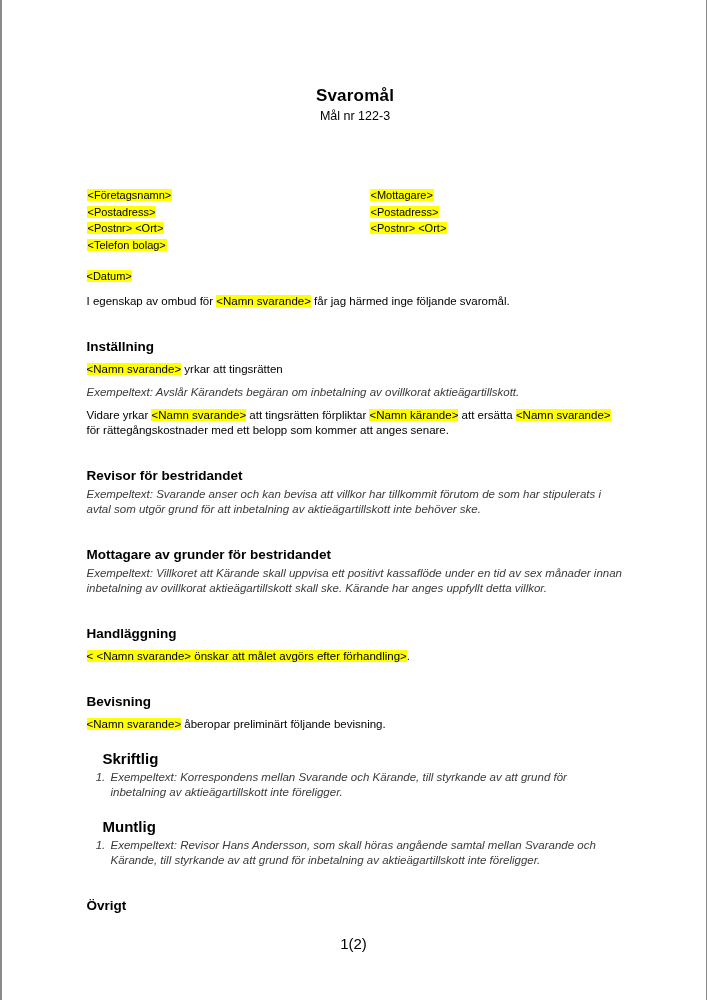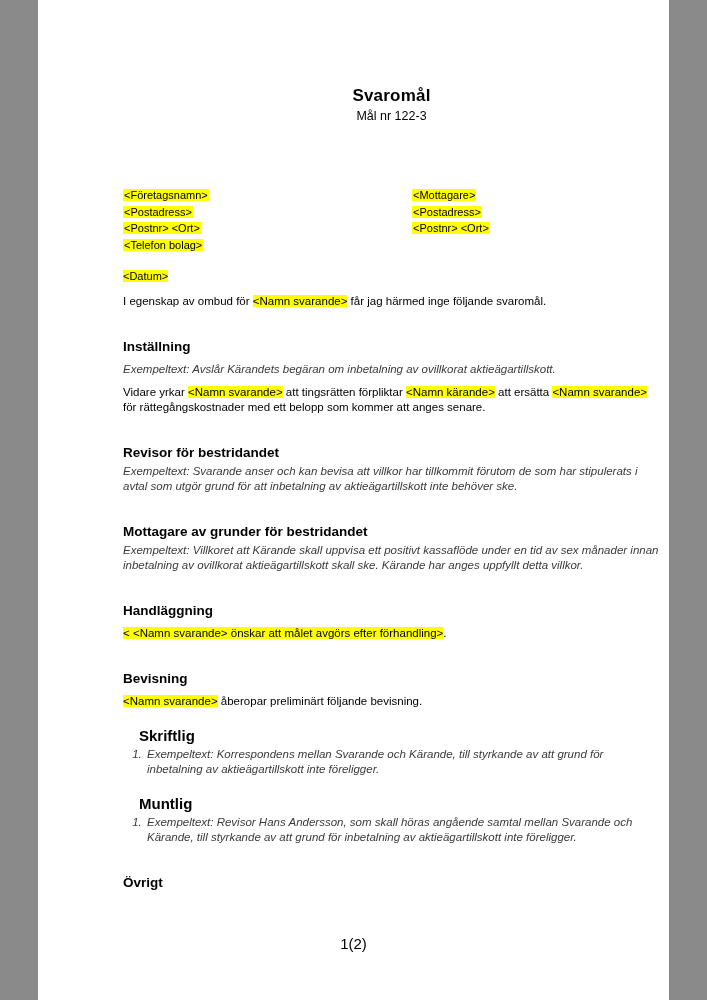--- a/index.html
+++ b/index.html
@@ -4,21 +4,21 @@
 <style>
   html, body {
     margin: 0;
     padding: 0;
     background: #8a8a8a;
   }
   body {
     font-family: "Liberation Sans", sans-serif;
   }
   .page {
-    width: 631px;
+    width: 704px;
     height: 1000px;
     background: #ffffff;
     position: relative;
     box-sizing: border-box;
     overflow: hidden;
     margin: 0 auto;
   }
   .content {
     position: absolute;
     left: 85px;
@@ -46,21 +46,21 @@
     margin-top: 66px;
     height: 56px;
   }
   .addr-col {
     position: absolute;
     top: 0;
     font-size: 11px;
     line-height: 13.5px;
   }
   .addr-col.left { left: 0; }
-  .addr-col.right { left: 289px; }
+  .addr-col.right { left: 283px; }
   .addr-col div {
     margin-bottom: 3px;
   }
   .addr-col span.hl {
     padding: 0 1px;
   }
   .date-line {
     margin-top: 25px;
     font-size: 11px;
   }
@@ -142,20 +142,23 @@
 
     <div class="date-line">
       <span class="hl">&lt;Datum&gt;</span>
     </div>
 
     <p class="intro">
       <span>I egenskap av ombud för </span><span class="hl">&lt;Namn svarande&gt;</span><span> får jag härmed inge följande svaromål.</span>
     </p>
 
     <h2 class="section">Inställning</h2>
+    <p class="body">
+      <span class="hl">&lt;Namn svarande&gt;</span><span> yrkar att tingsrätten</span>
+    </p>
     <p class="italic gap-sm">Exempeltext: Avslår Kärandets begäran om inbetalning av ovillkorat aktieägartillskott.</p>
     <p class="body gap-sm">
       <span>Vidare yrkar </span><span class="hl">&lt;Namn svarande&gt;</span><span> att tingsrätten förpliktar </span><span class="hl">&lt;Namn kärande&gt;</span><span> att ersätta </span><span class="hl">&lt;Namn svarande&gt;</span><span> för rättegångskostnader med ett belopp som kommer att anges senare.</span>
     </p>
 
     <h2 class="section tight">Revisor för bestridandet</h2>
     <p class="italic">Exempeltext: Svarande anser och kan bevisa att villkor har tillkommit förutom de som har stipulerats i avtal som utgör grund för att inbetalning av aktieägartillskott inte behöver ske.</p>
 
     <h2 class="section tight">Mottagare av grunder för bestridandet</h2>
     <p class="italic">Exempeltext: Villkoret att Kärande skall uppvisa ett positivt kassaflöde under en tid av sex månader innan inbetalning av ovillkorat aktieägartillskott skall ske. Kärande har anges uppfyllt detta villkor.</p>

